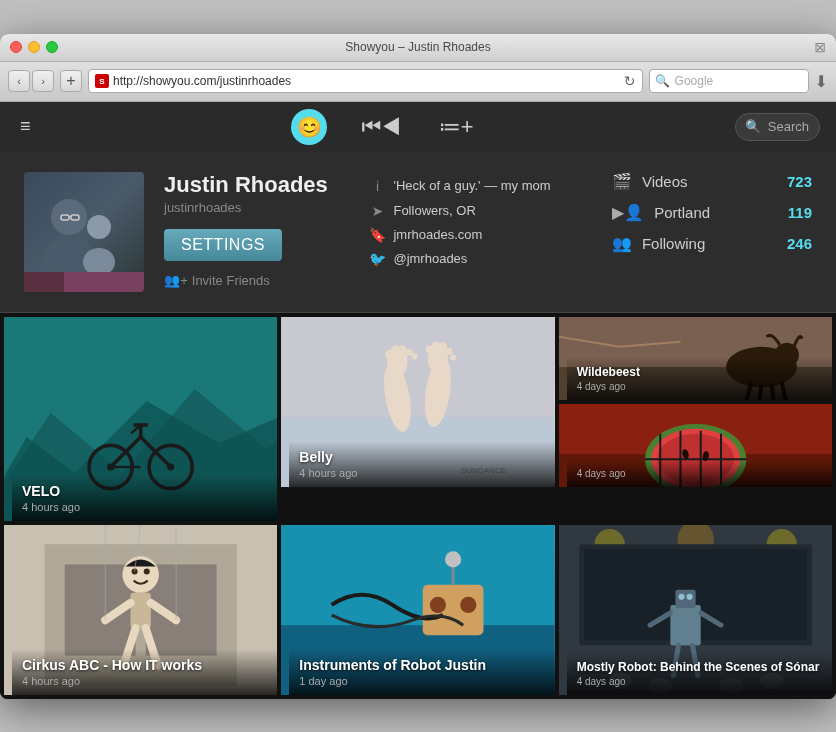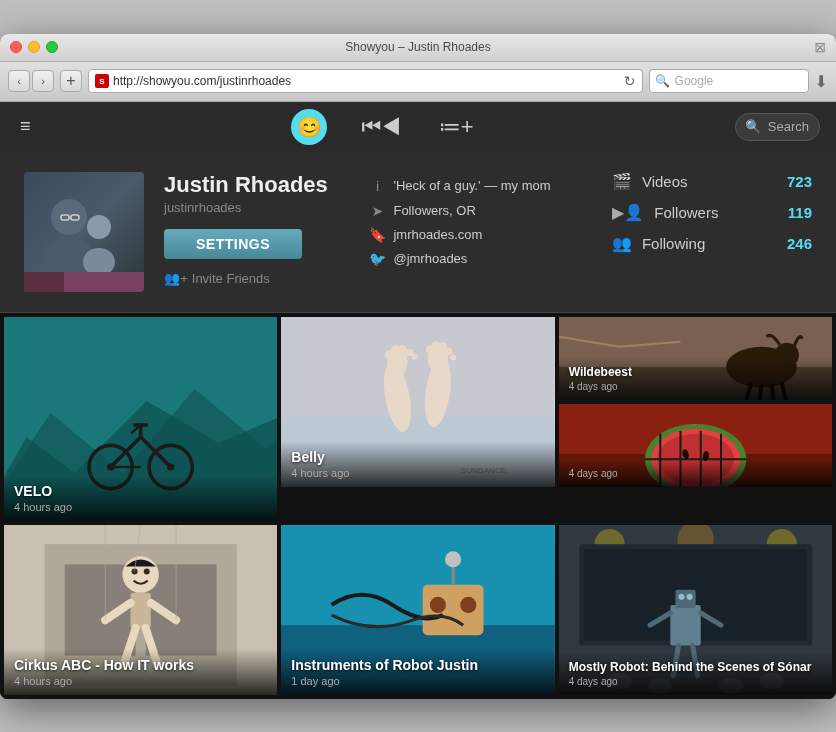--- a/index.html
+++ b/index.html
@@ -227,23 +227,23 @@
     .profile-username {
       font-size: 13px;
       color: #888;
       margin-bottom: 14px;
     }
     .settings-btn {
       background: linear-gradient(to bottom, #6ab, #489);
       border: none;
       border-radius: 4px;
       color: white;
-      font-size: 14px;
-      font-weight: bold;
-      padding: 7px 32px;
+      font-size: 16px;
+      font-weight: normal;
+      padding: 7px 17px;
       cursor: pointer;
       letter-spacing: 0.5px;
       text-transform: uppercase;
       margin-bottom: 12px;
     }
     .invite-link {
       color: #888;
       font-size: 13px;
       cursor: pointer;
       display: flex;
@@ -334,21 +334,21 @@
     }
     .instruments-thumb {
       background: linear-gradient(to bottom, #20a0c0, #1880a0, #106080);
     }
     .mostly-thumb {
       background: linear-gradient(135deg, #304050, #405060, #506070);
     }
     .video-overlay {
       position: absolute;
       bottom: 0;
-      left: 0;
+      left: 8px;
       right: 0;
       padding: 8px 10px;
       background: linear-gradient(to top, rgba(0,0,0,0.8) 0%, transparent 100%);
     }
     .video-title {
       color: white;
       font-size: 14px;
       font-weight: bold;
       text-shadow: 0 1px 3px rgba(0,0,0,0.8);
       margin-bottom: 2px;
@@ -480,21 +480,21 @@
         <div class="stat-row">
           <div class="stat-left">
             <span class="stat-icon">🎬</span>
             <span class="stat-label">Videos</span>
           </div>
           <span class="stat-count">723</span>
         </div>
         <div class="stat-row">
           <div class="stat-left">
             <span class="stat-icon">▶👤</span>
-            <span class="stat-label">Followers</span>
+            <span class="stat-label">Portland</span>
           </div>
           <span class="stat-count">119</span>
         </div>
         <div class="stat-row">
           <div class="stat-left">
             <span class="stat-icon">👥</span>
             <span class="stat-label">Following</span>
           </div>
           <span class="stat-count">246</span>
         </div>

